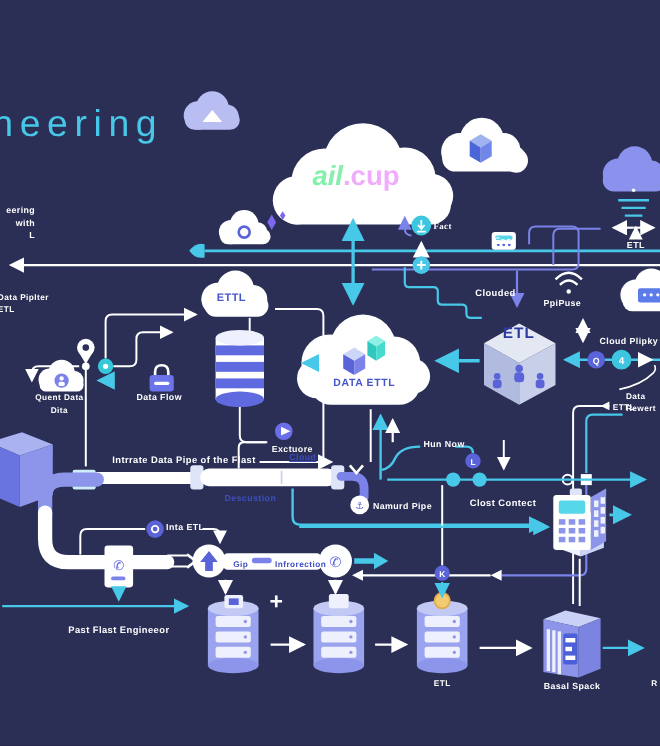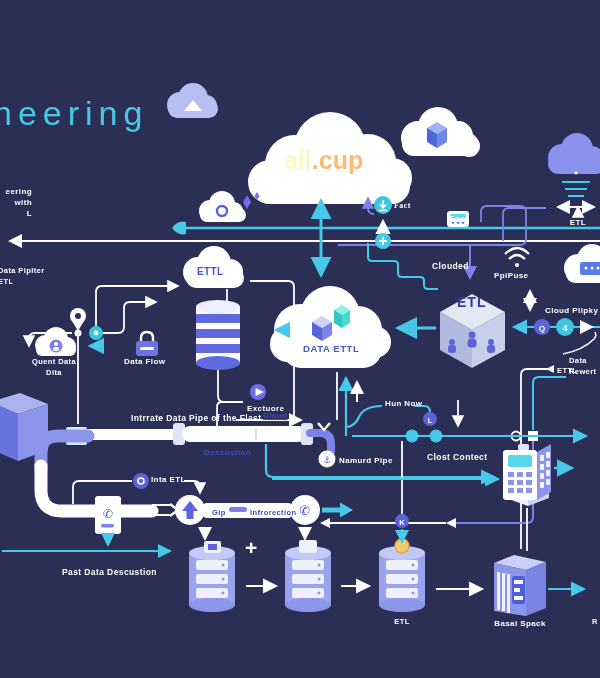--- a/index.html
+++ b/index.html
@@ -7,21 +7,21 @@
          font-family:"Liberation Sans",sans-serif;}
   svg{position:absolute;left:0;top:0;}
   .lbl{position:absolute;color:#fff;font:bold 8px "Liberation Sans",sans-serif;
        letter-spacing:.4px;white-space:pre-line;line-height:11px;z-index:5;}
   .lbl.c{transform:translateX(-50%);text-align:center;}
   .blue{color:#3d4ec0;}
   .title{position:absolute;left:-7px;top:94px;color:#47c8e8;z-index:5;
          font:400 34px "Liberation Sans",sans-serif;letter-spacing:6px;}
   .logo{position:absolute;left:284px;top:146px;z-index:5;
         font:bold 25px "Liberation Sans",sans-serif;letter-spacing:0;}
-  .logo .p1{color:#fef9c3;} .logo .p2{color:#fdba74;}
+  .logo .p1{color:#86efac;font-style:italic;} .logo .p2{color:#f0abfc;}
   .cloudlbl{color:#4656c8;}
   .plus{position:absolute;left:245px;top:536px;color:#fff;z-index:5;
         font:bold 21px "Liberation Sans",sans-serif;}
 </style>
 </head>
 <body>
 
 <div id="stage">
 
 <svg width="600" height="678" viewBox="0 0 600 678">
@@ -450,28 +450,28 @@
 <div class="lbl c" style="left:578px;top:217px;">ETL</div>
 <div class="lbl" style="left:432px;top:261px;font-size:8.5px;">Clouded</div>
 <div class="lbl" style="left:494px;top:270px;">PpiPuse</div>
 <div class="lbl" style="left:545px;top:305px;">Cloud Plipky</div>
 <div class="lbl c" style="left:54px;top:356px;font-size:7.5px;">Quent Data
 Dita</div>
 <div class="lbl" style="left:124px;top:356px;">Data Flow</div>
 <div class="lbl" style="left:551px;top:355px;font-size:7.5px;margin-left:18px;">Data Rewert</div>
 <div class="lbl" style="left:557px;top:365px;font-size:7.5px;">ETTL</div>
 <div class="lbl" style="left:385px;top:398px;">Hun Now</div>
-<div class="lbl" style="left:102px;top:413px;font-size:8.5px;margin-left:29px;">Intrrate Data Pipe of the Flast</div>
+<div class="lbl" style="left:102px;top:413px;font-size:8.5px;">Intrrate Data Pipe of the Flast</div>
 <div class="lbl" style="left:247px;top:403px;">Exctuore</div>
 <div class="lbl blue" style="left:204px;top:430px;margin-top:17px;">Descustion</div>
 <div class="lbl blue" style="left:263px;top:410px;text-decoration:underline;">Cloud</div>
 <div class="lbl" style="left:339px;top:455px;">Namurd Pipe</div>
 <div class="lbl" style="left:427px;top:452px;font-size:8.5px;text-align:right;">Clost Contect</div>
 <div class="lbl" style="left:151px;top:474px;">Inta ETL</div>
 <div class="lbl blue" style="left:212px;top:507px;font-size:7.5px;">Gip</div>
 <div class="lbl blue" style="left:250px;top:507px;font-size:7.5px;">Infrorection</div>
-<div class="lbl" style="left:62px;top:567px;font-size:8.5px;">Past Data Descustion</div>
+<div class="lbl" style="left:62px;top:567px;font-size:8.5px;">Past Flast Engineeor</div>
 <div class="plus">+</div>
 <div class="lbl c" style="left:402px;top:616px;font-size:7.5px;">ETL</div>
 <div class="lbl c" style="left:520px;top:618px;">Basal Spack</div>
 <div class="lbl" style="left:592px;top:616px;font-size:7.5px;">R</div>
 
 </div>
 
 </body></html>

